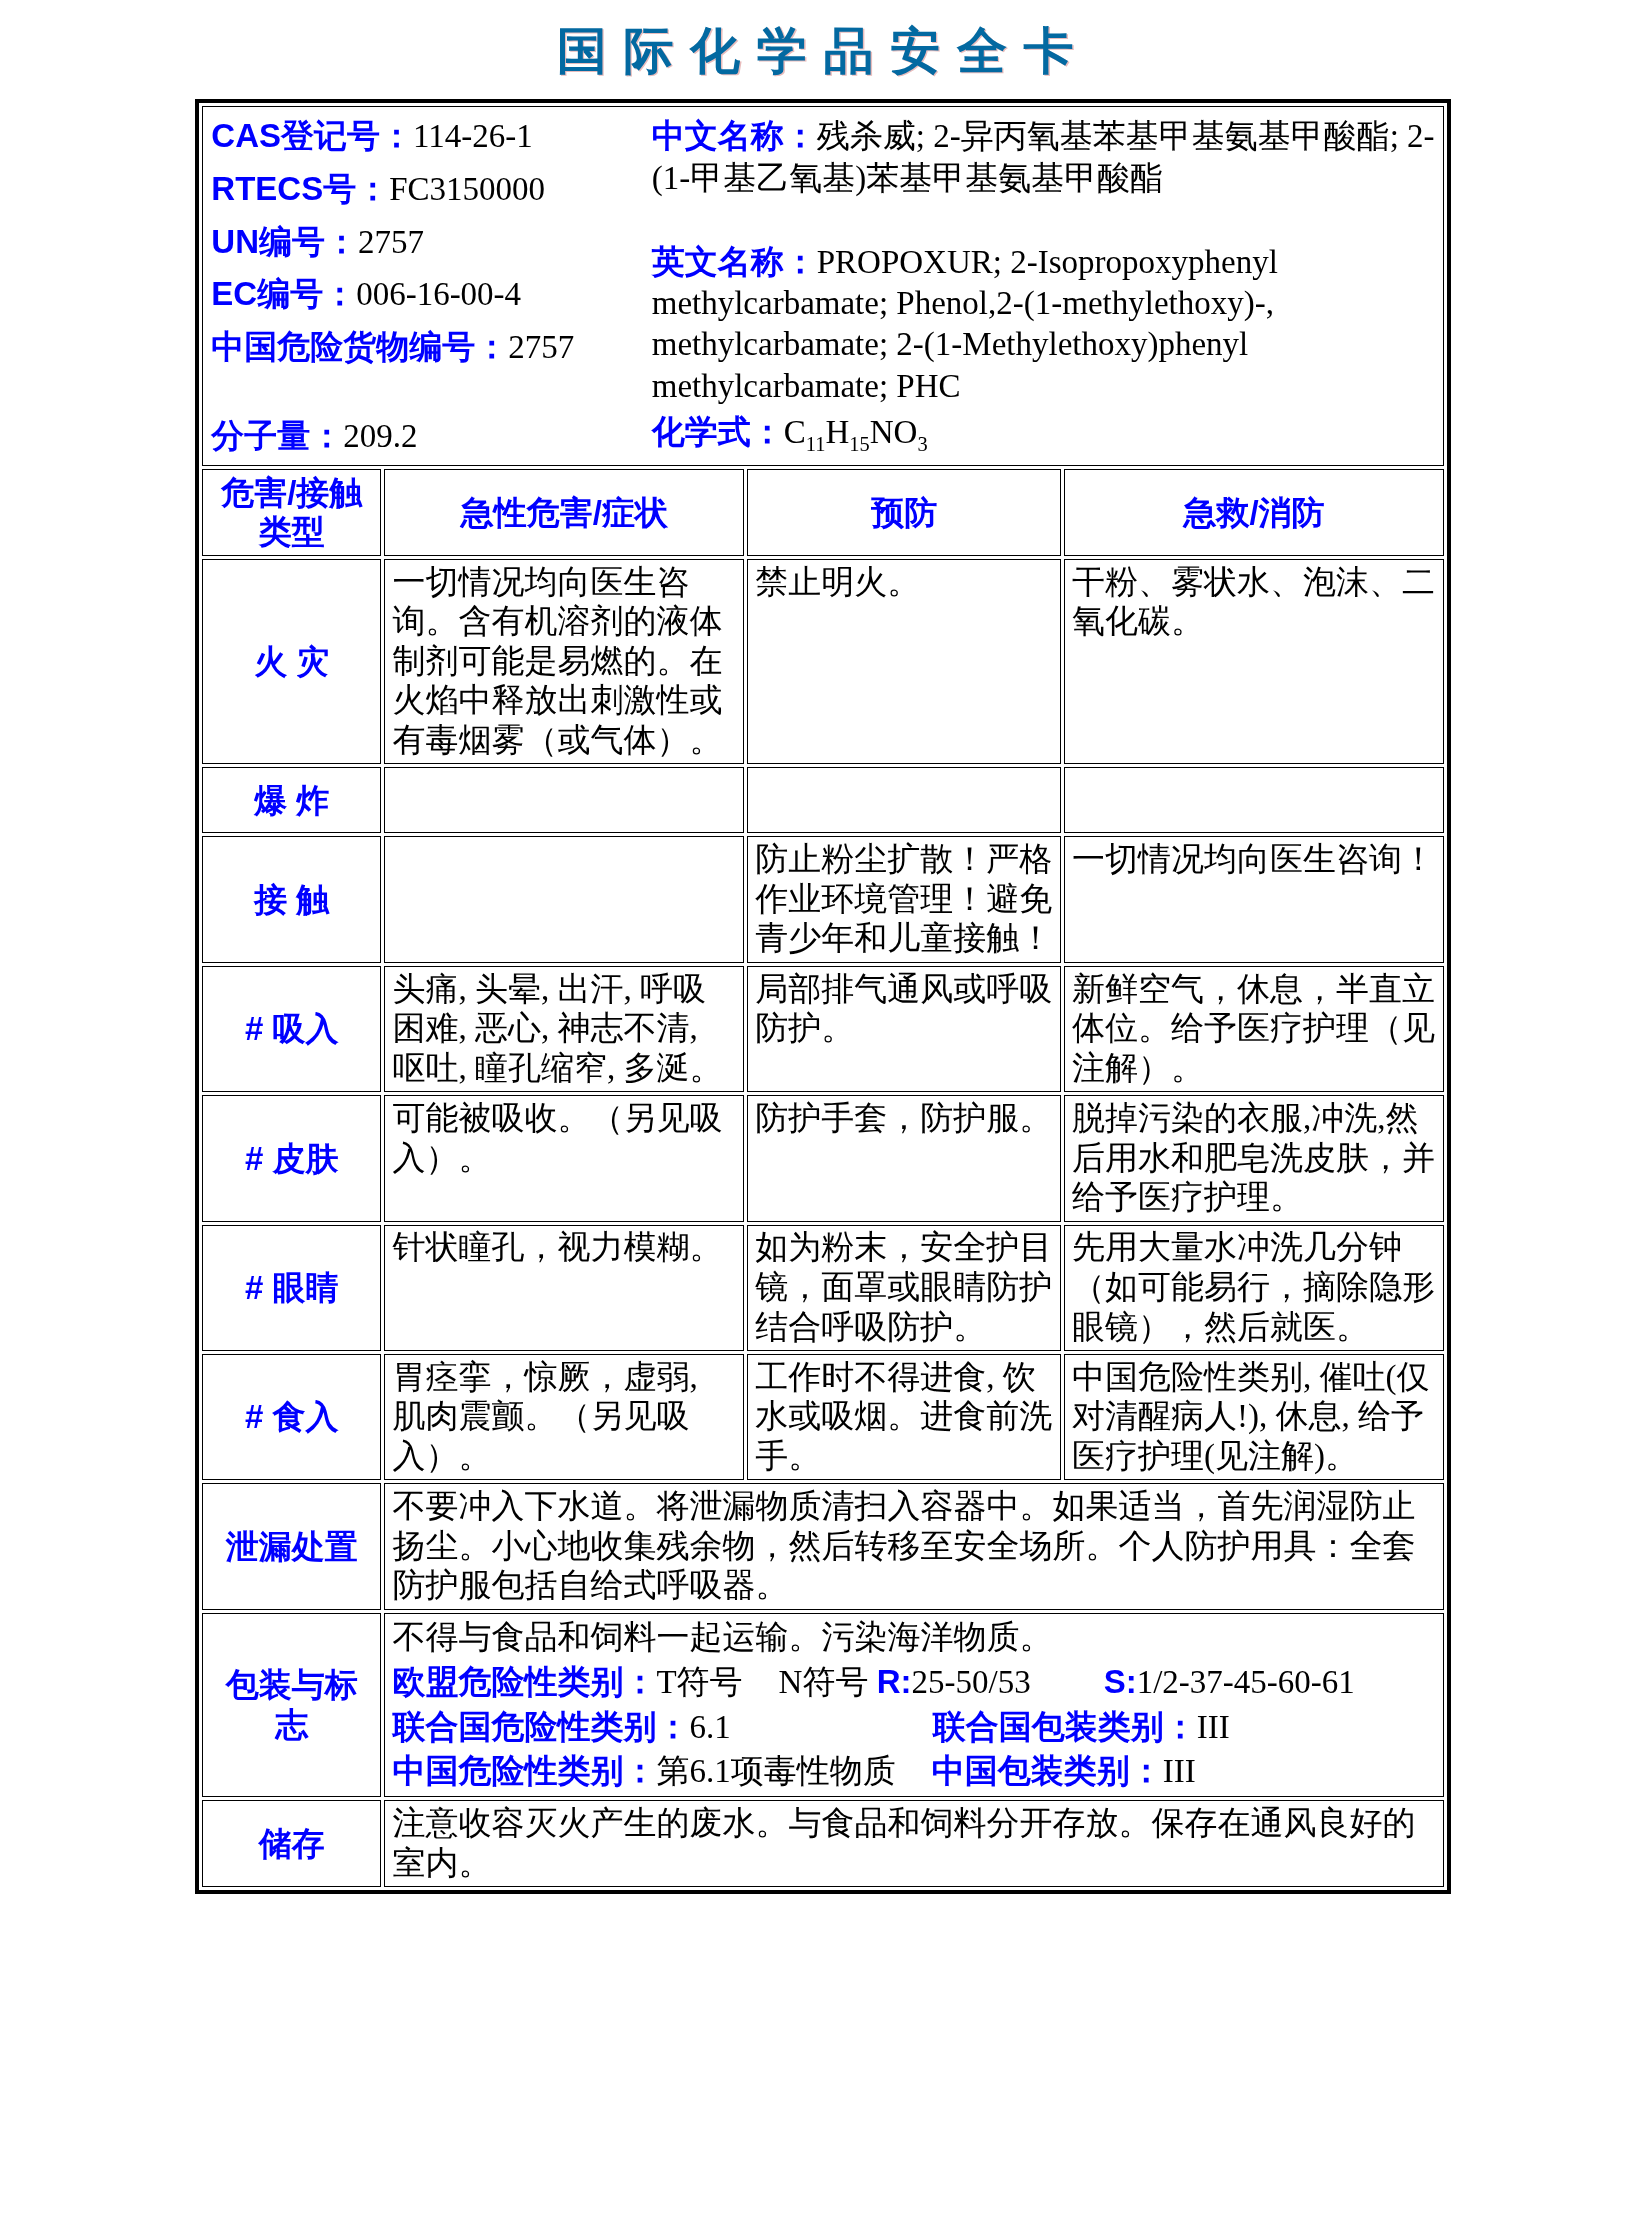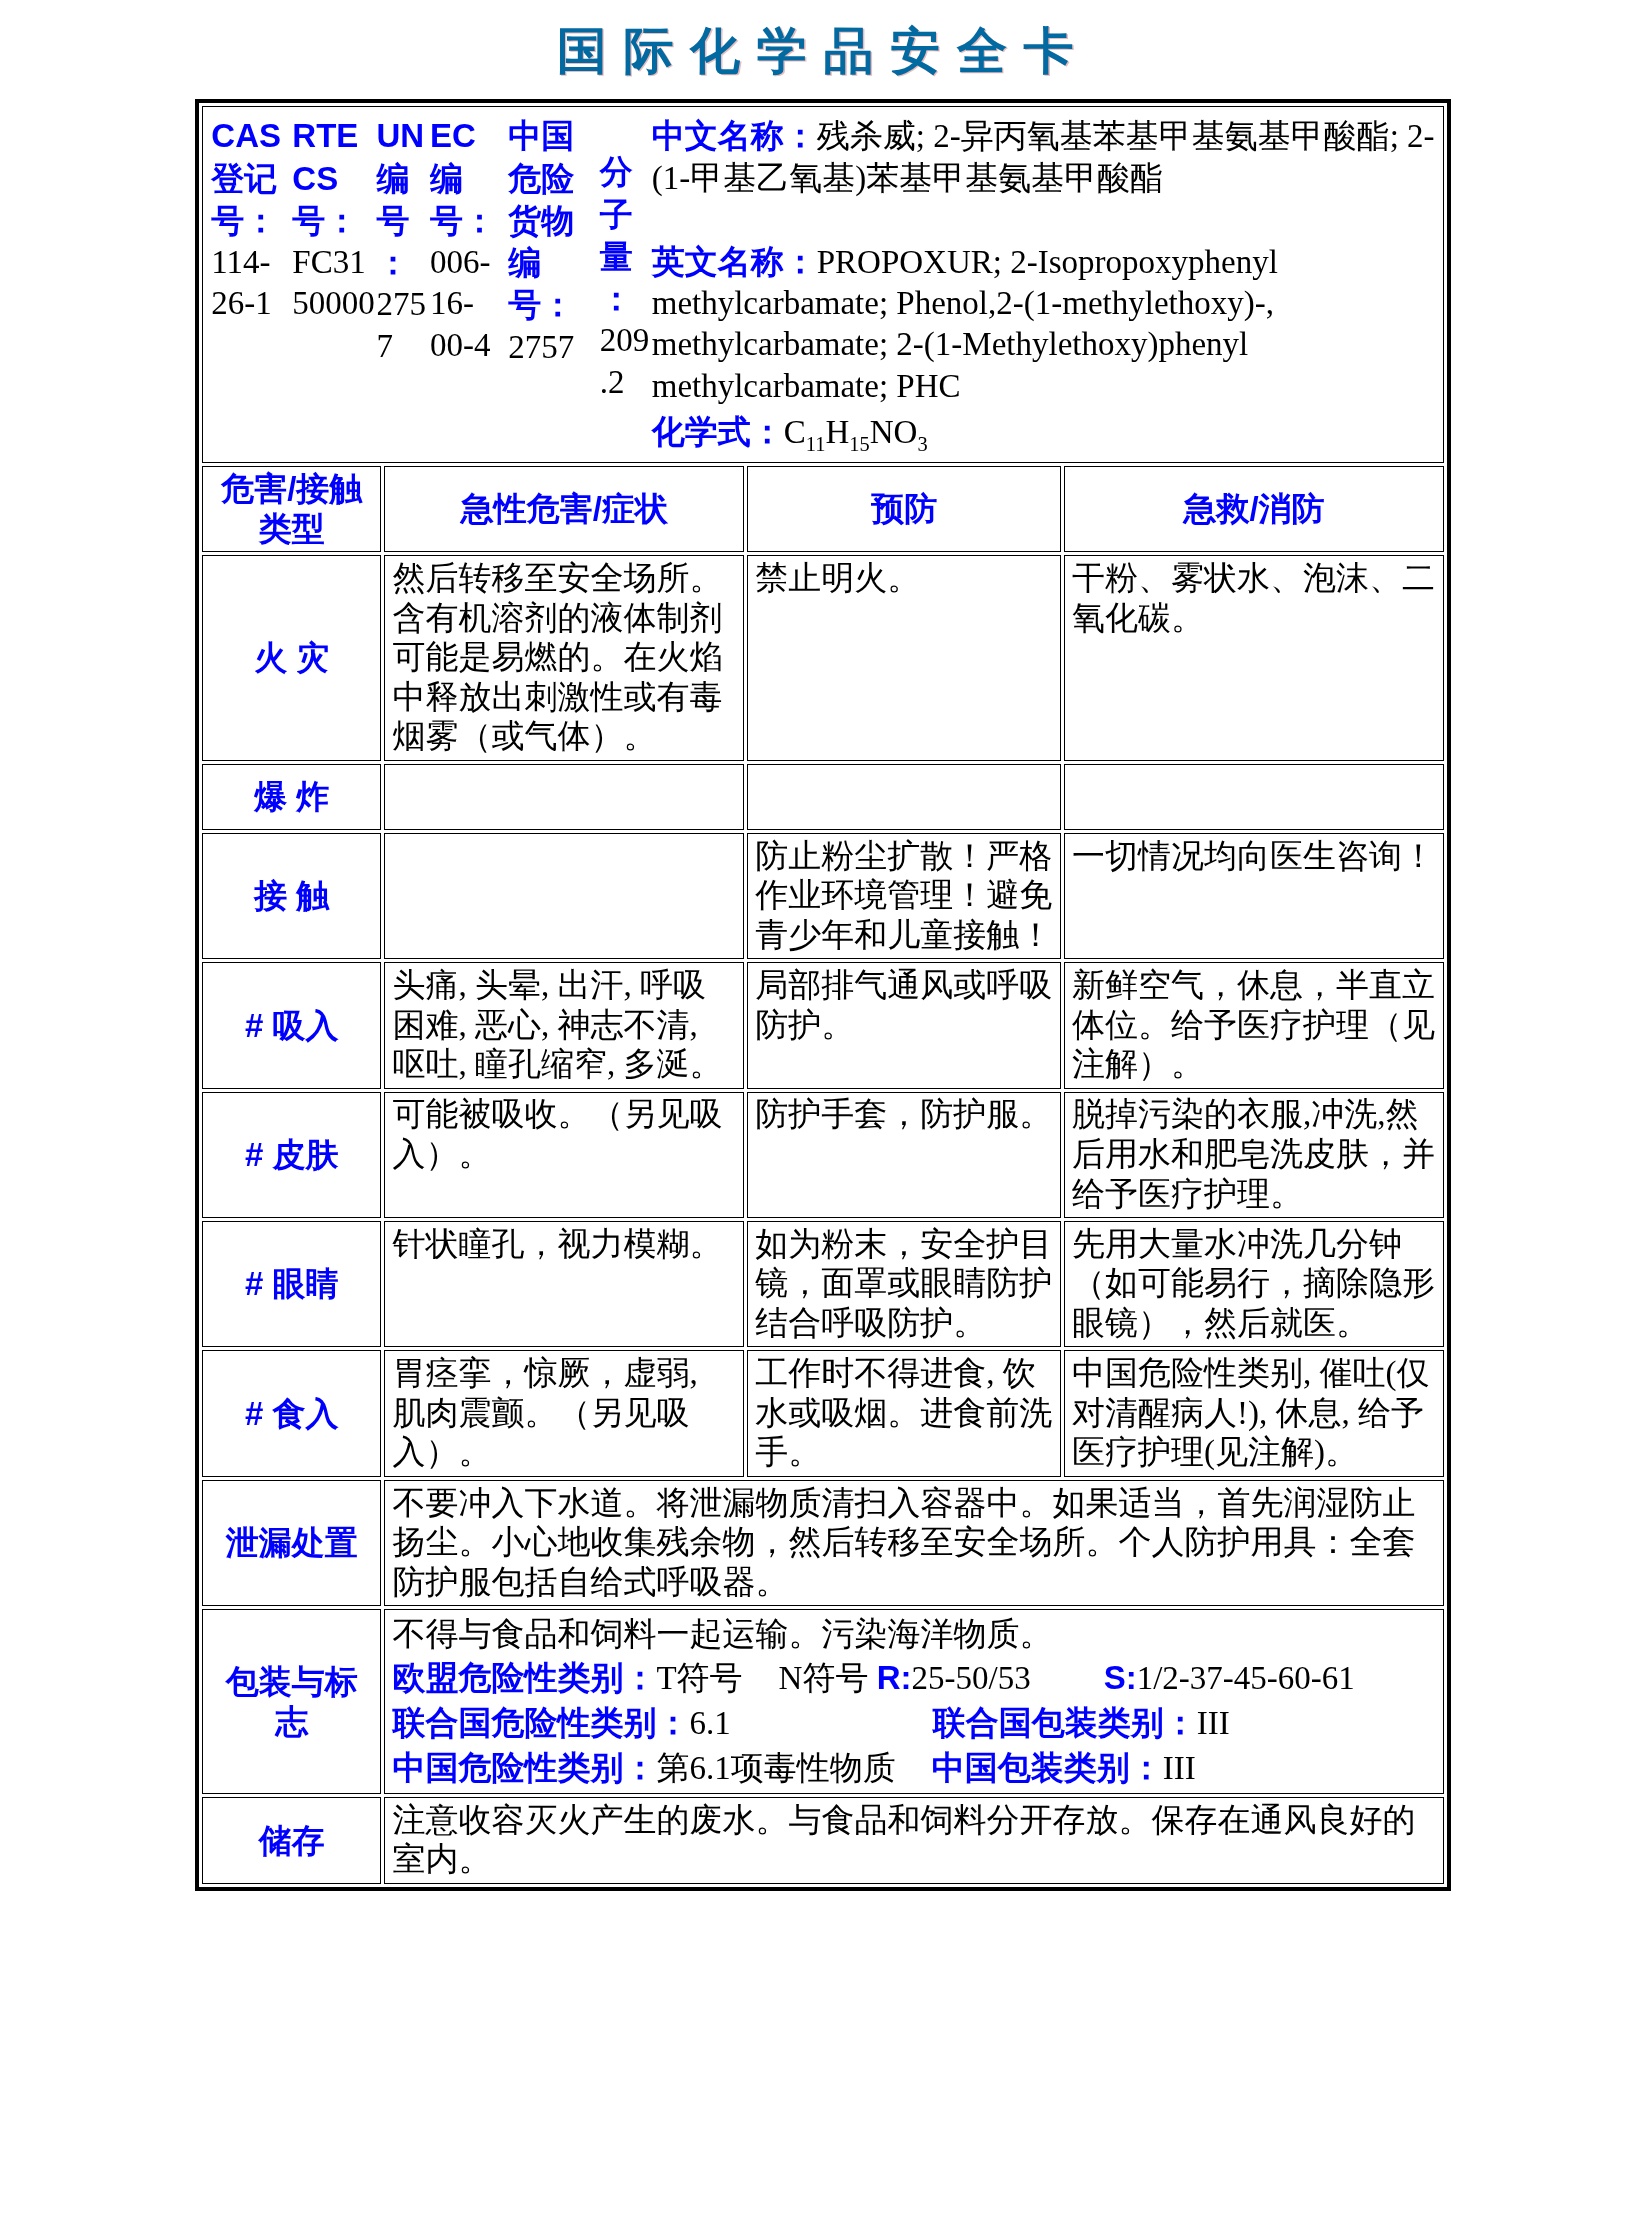--- a/index.html
+++ b/index.html
@@ -60,21 +60,21 @@
     font-size:33px;
   }
   
   tr.r-name td{height:61px;vertical-align:middle;}
   .name-row{display:flex;justify-content:space-between;align-items:center;padding:0 11px;}
   .name-row .chem-name{font-size:33px;}
   .name-row .icsc{font-size:33px;}
   
   tr.r-info td{height:299px;padding:8.3px 8.3px;}
   .info-wrap{display:flex;width:100%;}
-  .info-left{width:36%;display:flex;flex-direction:row;row-gap:10.4px;}
+  .info-left{width:36%;display:flex;flex-direction:column;row-gap:10.4px;}
   .info-right{width:64%;}
   .id-item{line-height:1.25;}
   .id-item.mol{margin-top:36px;}
   .info-right p{margin:0;line-height:1.25;}
   .info-right .cn{margin-bottom:42px;}
   .info-right .formula{margin-top:4.2px;}
   sub{font-size:0.62em;line-height:0;}
   
   tr.r-exp td{height:66px;}
   tr.r-emg td{height:83px;}
@@ -121,21 +121,21 @@
 
   <tr class="r-head">
     <th class="hd">危害/接触类型</th>
     <th class="hd">急性危害/症状</th>
     <th class="hd">预防</th>
     <th class="hd">急救/消防</th>
   </tr>
 
   <tr class="r-fire">
     <td class="lab">火 灾</td>
-    <td>然后转移至安全场所。含有机溶剂的液体制剂可能是易燃的。在火焰中释放出刺激性或有毒烟雾（或气体）。</td>
+    <td>一切情况均向医生咨询。含有机溶剂的液体制剂可能是易燃的。在火焰中释放出刺激性或有毒烟雾（或气体）。</td>
     <td>禁止明火。</td>
     <td>干粉、雾状水、泡沫、二氧化碳。</td>
   </tr>
   <tr class="r-exp">
     <td class="lab">爆 炸</td>
     <td></td>
     <td></td>
     <td></td>
   </tr>
   <tr>

